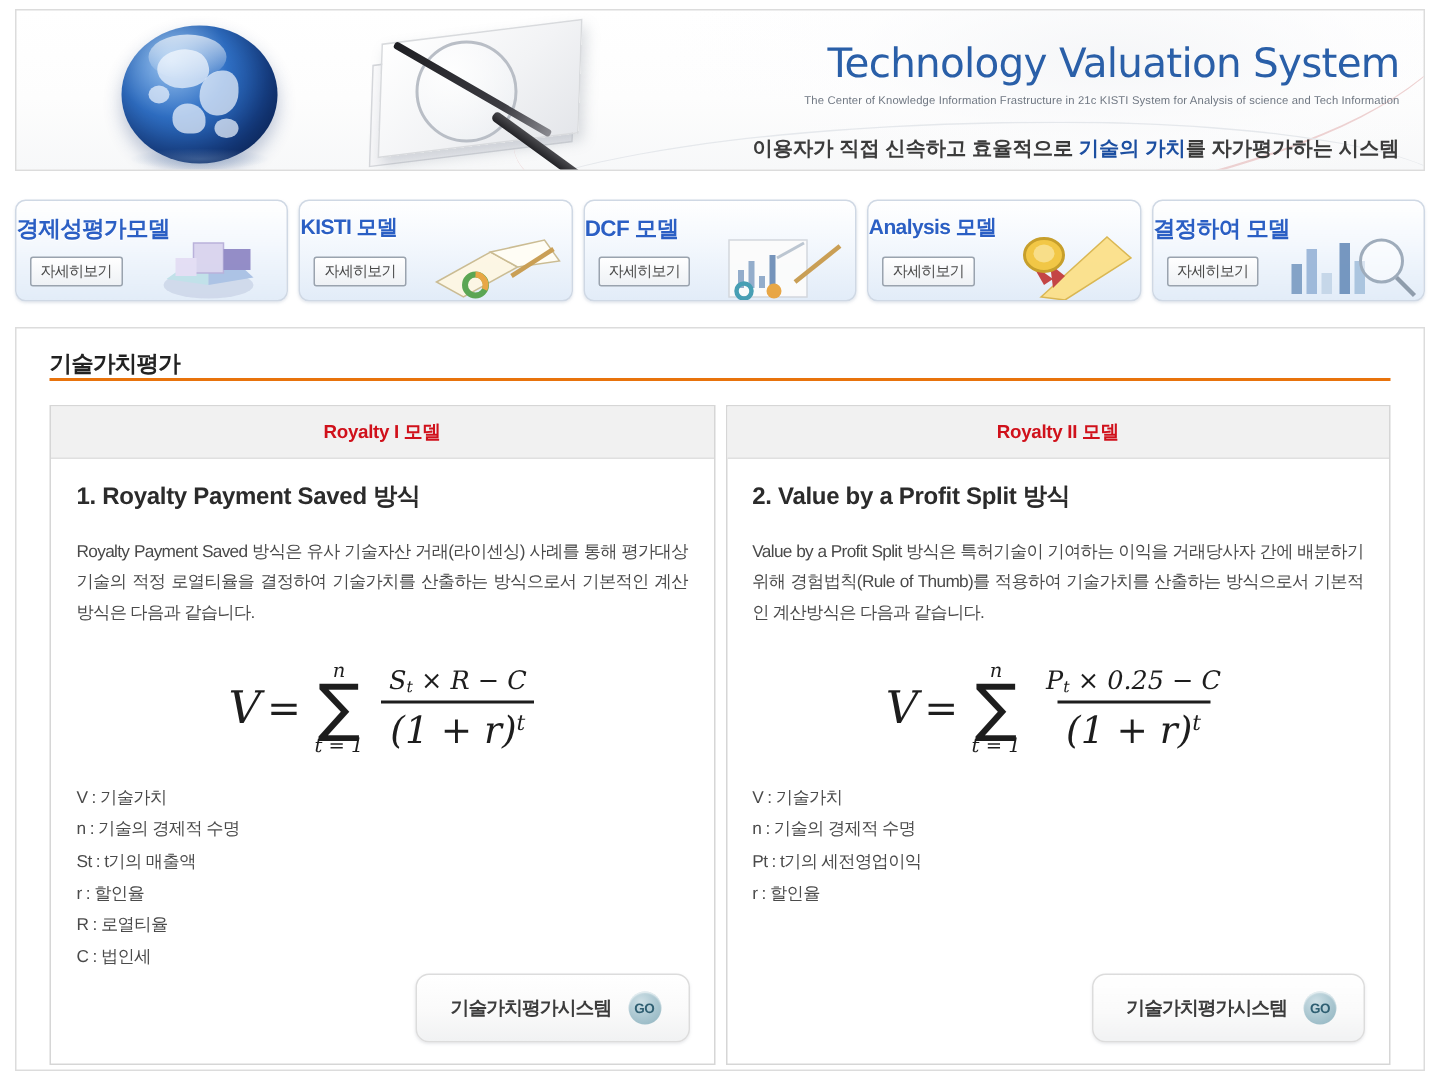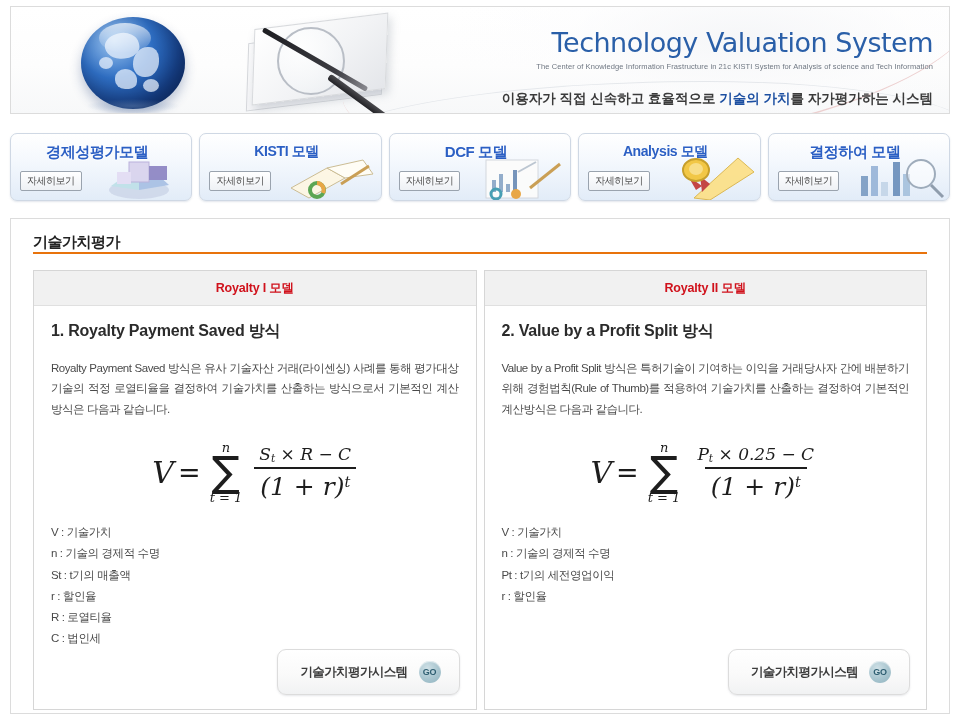--- a/index.html
+++ b/index.html
@@ -195,21 +195,20 @@
     background: linear-gradient(180deg,#ffffff 0%,#f4f8fd 42%,#e2ecf8 100%);
     box-shadow: 0 1px 2px rgba(150,165,185,.28);
     overflow: hidden;
     cursor: pointer;
     box-sizing: border-box;
   }
   .navcard .nav-title {
     position: absolute;
     left: 0; right: 8px;
     top: 9px;
-    text-align: center;
     font-size: 15px;
     font-weight: bold;
     color: #2b5fc4;
     text-shadow: 0 1px 0 #ffffff;
     letter-spacing: -0.4px;
     white-space: nowrap;
   }
   .navcard.wide .nav-title { font-size: 14px; }
   .navcard .more {
     position: absolute;
@@ -528,21 +527,21 @@
         </div>
         <div class="go-wrap"><div class="go-btn">
             <span class="lbl">기술가치평가시스템</span>
             <span class="go-badge">GO</span>
           </div></div>
       </div>
       <div class="panel">
         <div class="panel-header" style="color: rgb(208, 17, 27);">Royalty II 모델</div>
         <div class="panel-body">
           <div class="method-title">2. Value by a Profit Split 방식</div>
-          <div class="desc">Value by a Profit Split 방식은 특허기술이 기여하는 이익을 거래당사자 간에 배분하기 위해 경험법칙(Rule of Thumb)를 적용하여 기술가치를 산출하는 결정하여 기본적인 계산방식은 다음과 같습니다.</div>
+          <div class="desc">Value by a Profit Split 방식은 특허기술이 기여하는 이익을 거래당사자 간에 배분하기 위해 경험법칙(Rule of Thumb)를 적용하여 기술가치를 산출하는 방식으로서 기본적인 계산방식은 다음과 같습니다.</div>
           <div class="formula"><span class="f-row">
               <span class="f-v">V</span>
               <span class="f-eq">=</span>
               <span class="f-sigma">
                 <span class="top">n</span>
                 <span class="big">∑</span>
                 <span class="bot">t = 1</span>
               </span>
               <span class="f-frac">
                 <span class="f-num"><span class="it">P</span><span class="f-sub">t</span> <span class="it">× 0.25 − C</span></span>

